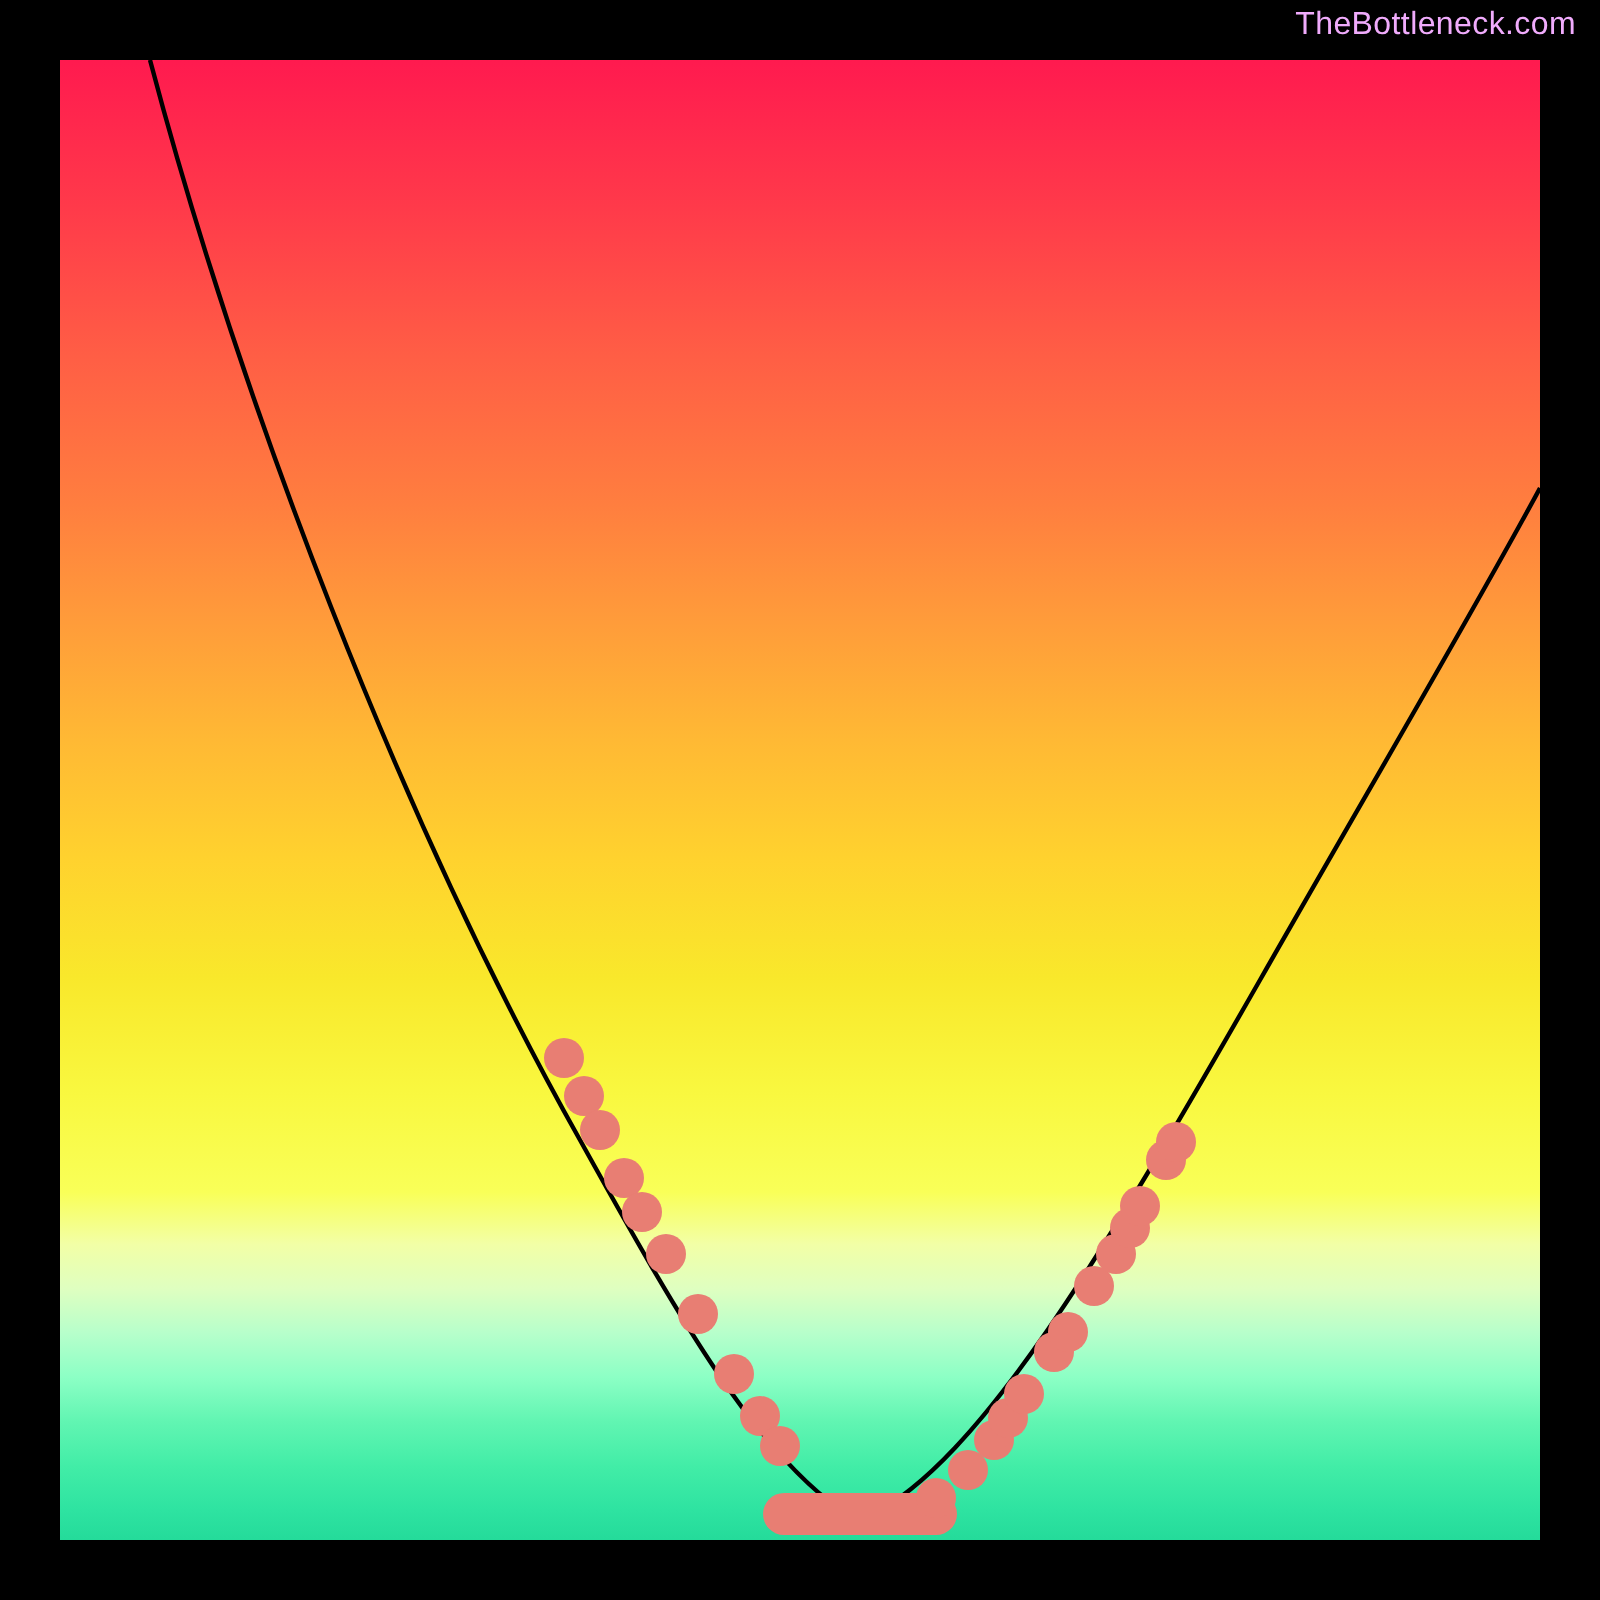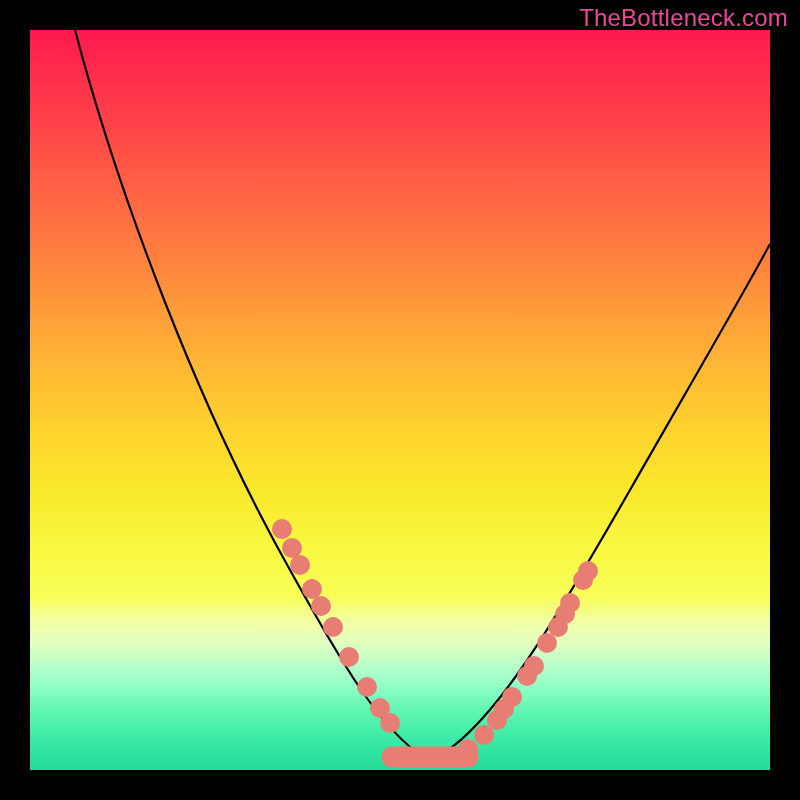--- a/index.html
+++ b/index.html
@@ -35,23 +35,23 @@
       #42eda7 95%,
       #2ee3a1 98%,
       #24db9a 100%
     );
   }
   .watermark {
     position: absolute;
     top: 4px;
     right: 12px;
     font-family: Arial, Helvetica, sans-serif;
-    font-size: 24px;
+    font-size: 16px;
     font-weight: 500;
-    color: #ec4899;
+    color: #f0abfc;
     letter-spacing: 0.2px;
   }
   svg.curve {
     position: absolute;
     left: 0;
     top: 0;
     width: 740px;
     height: 740px;
   }
 </style>

